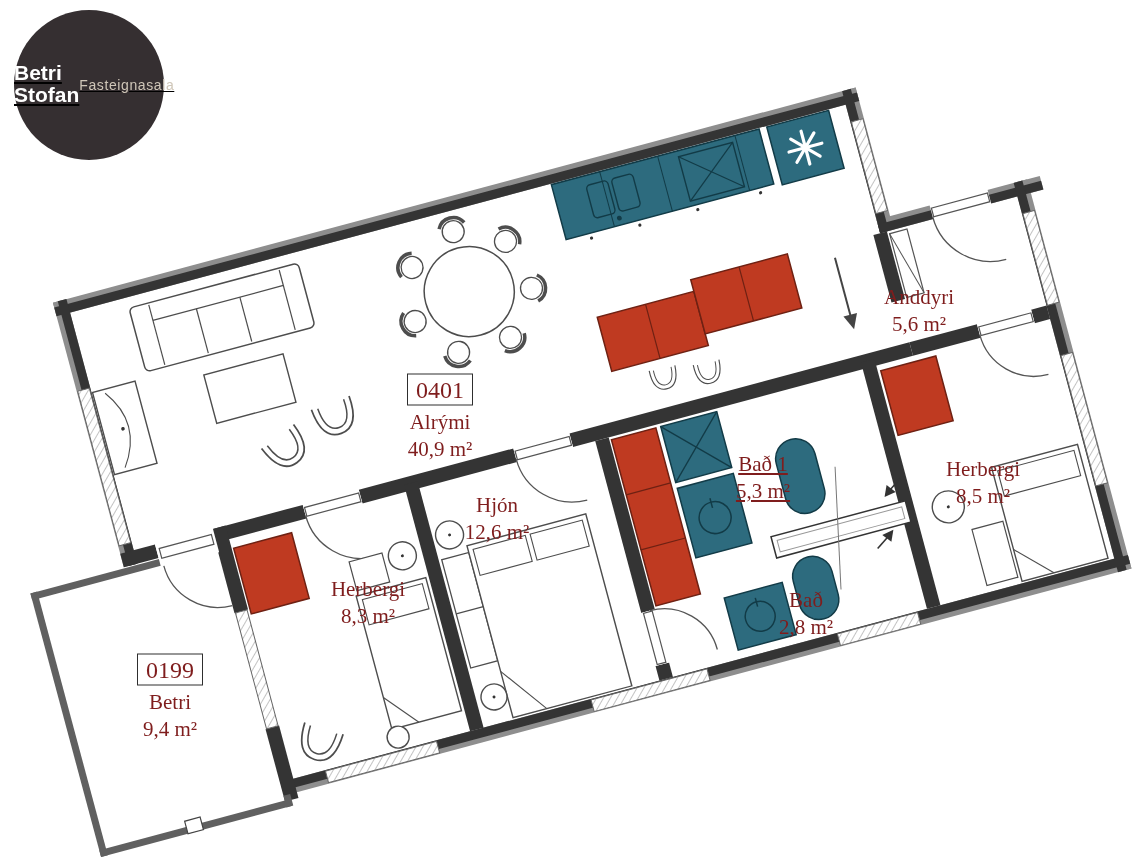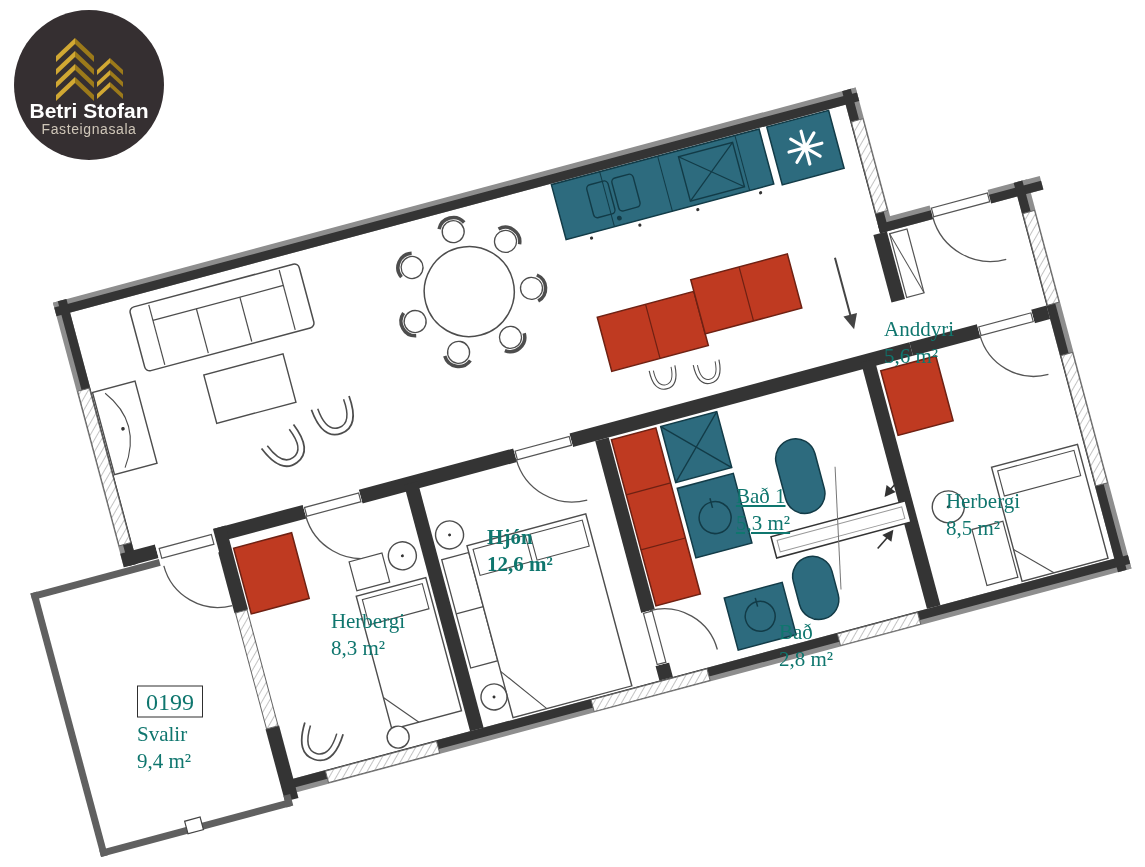--- a/index.html
+++ b/index.html
@@ -3,30 +3,30 @@
 <meta charset="utf-8">
 <style>
   html,body{margin:0;padding:0;background:#fff;}
   .canvas{position:relative;width:1145px;height:867px;background:#fff;overflow:hidden;
           font-family:"Liberation Serif", serif;}
   
   .plan-rot{position:absolute;left:-57px;top:329px;width:1115px;height:630px;
             transform-origin:0 0;transform:rotate(-15deg);}
   
   .logo{position:absolute;left:14px;top:10px;width:150px;height:150px;border-radius:50%;
-        background:var(--logo-bg,#352f31);display:flex;flex-direction:column;align-items:center;
-        justify-content:flex-start;}
+        background:var(--logo-bg,#352f31);display:flex;flex-direction:row;align-items:center;
+        justify-content:flex-start;text-decoration:underline;}
   .logo svg{display:block;}
   .logo .t1{color:#fff;font-family:"Liberation Sans",sans-serif;font-weight:bold;
             font-size:21px;line-height:22px;margin-top:-2px;}
   .logo .t2{color:#cfc6b8;font-family:"Liberation Sans",sans-serif;font-size:14px;
             letter-spacing:.6px;line-height:14px;}
   
-  .rlabel{position:absolute;transform:translate(-50%,-50%);text-align:left;color:#0f766e;
-          white-space:nowrap;line-height:27px;font-size:21px;margin-top:32px;}
+  .rlabel{position:absolute;transform:translate(-50%,-50%);text-align:center;color:#7f1d1d;
+          white-space:nowrap;line-height:27px;font-size:21px;}
   .rlabel .unitbox{display:inline-block;border:1.6px solid #2e2e2e;padding:0 8px;
           font-size:24px;line-height:30px;margin-bottom:3px;background:rgba(255,255,255,.85);}
 </style>
 </head>
 <body>
 
 <div class="canvas">
 
   <div class="plan-rot">
     <svg width="1115" height="630" viewBox="0 0 1115 630" style="overflow:visible">
@@ -318,27 +318,32 @@
         <polygon points="83,72 96,60 96,65 83,77" fill="var(--logo-gold)"></polygon>
         <polygon points="96,60 109,72 109,77 96,65" fill="var(--logo-gold-dark)"></polygon>
         <polygon points="83,84 96,72 96,77 83,89" fill="var(--logo-gold)"></polygon>
         <polygon points="96,72 109,84 109,89 96,77" fill="var(--logo-gold-dark)"></polygon>
       </g>
     </svg>
     <div class="t1">Betri Stofan</div>
     <div class="t2">Fasteignasala</div>
   </div>
 
+  <div class="rlabel" style="left:440px;top:418px;">
+    <span class="unitbox">0401</span><br>
+    <span>Alrými</span><br>
+    <span>40,9 m²</span>
+  </div>
 
   <div class="rlabel" style="left:919px;top:311px;">
     <span>Anddyri</span><br>
     <span>5,6 m²</span>
   </div>
 
-  <div class="rlabel" style="left:520px;top:519px;font-weight:bold;">
+  <div class="rlabel" style="left:497px;top:519px;">
     <span>Hjón</span><br>
     <span>12,6 m²</span>
   </div>
 
   <div class="rlabel" style="left:368px;top:603px;">
     <span>Herbergi</span><br>
     <span>8,3 m²</span>
   </div>
 
   <div class="rlabel" style="left:763px;top:478px;text-decoration:underline;">
@@ -351,17 +356,17 @@
     <span>2,8 m²</span>
   </div>
 
   <div class="rlabel" style="left:983px;top:483px;">
     <span>Herbergi</span><br>
     <span>8,5 m²</span>
   </div>
 
   <div class="rlabel" style="left:170px;top:698px;">
     <span class="unitbox">0199</span><br>
-    <span>Svalir</span><br>
+    <span>Betri</span><br>
     <span>9,4 m²</span>
   </div>
 
 </div>
 
 </body></html>

